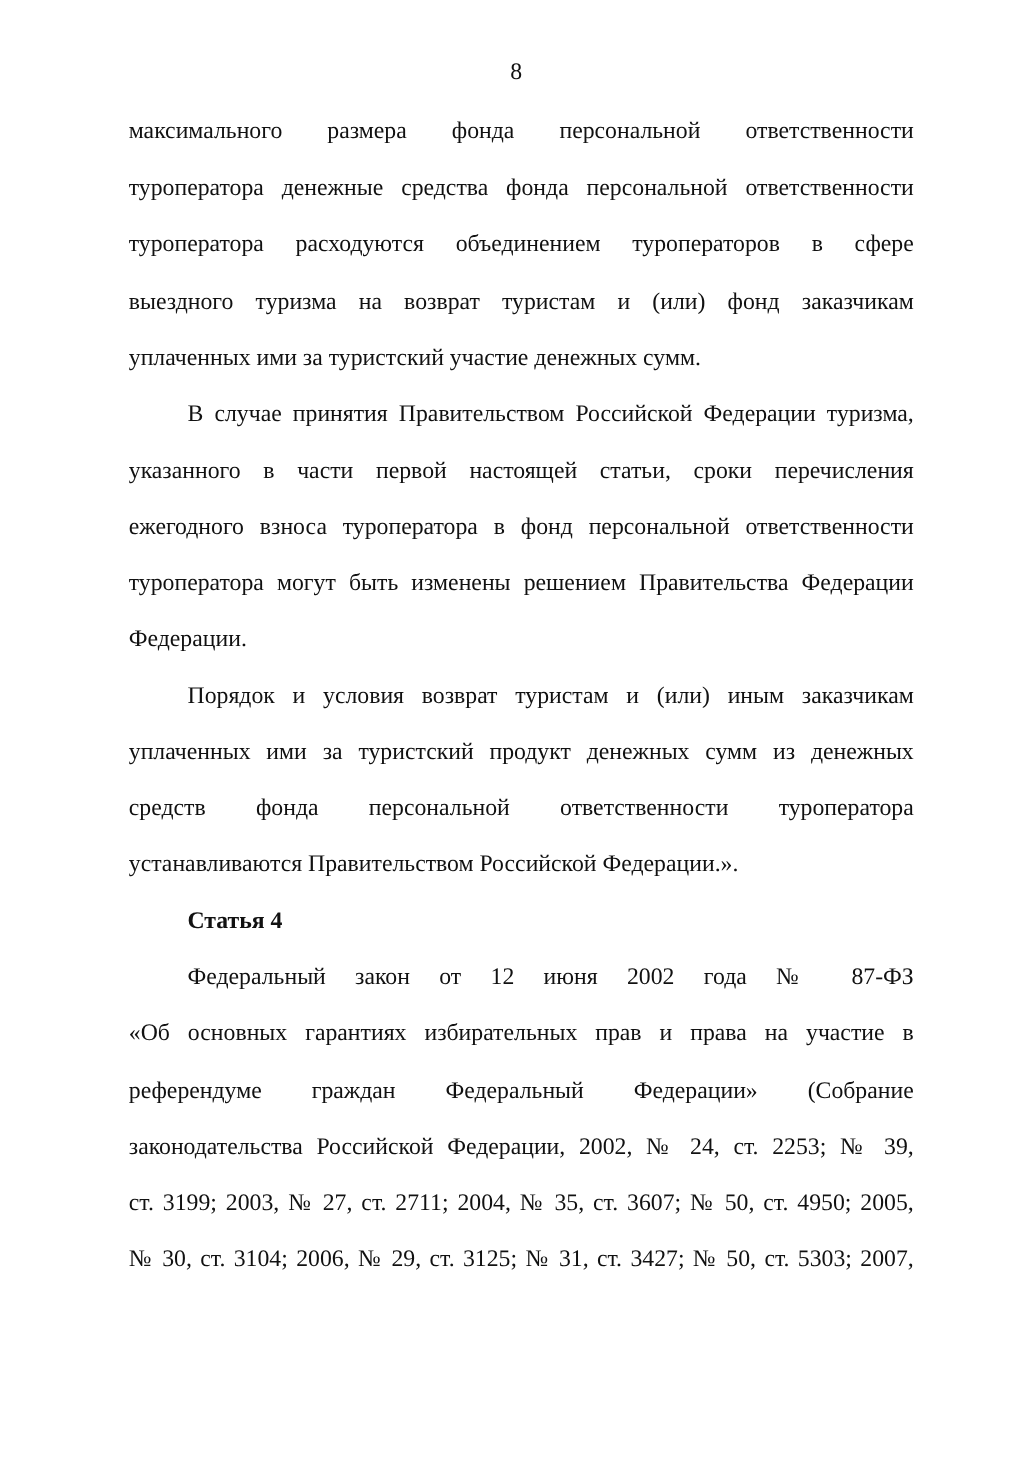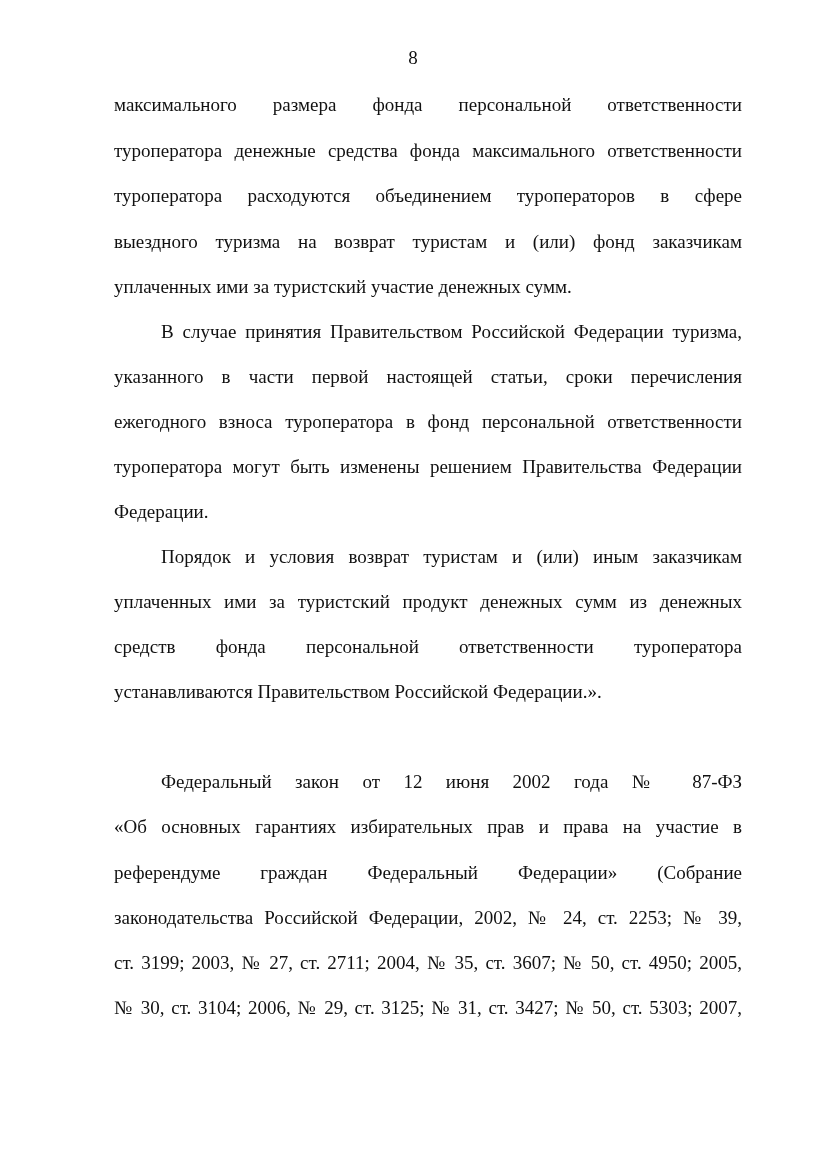--- a/index.html
+++ b/index.html
@@ -9,57 +9,58 @@
       background: #ffffff; color: #111111;
       font-family: "Liberation Serif", serif;
     }
     .page-number {
       position: absolute; left: 0; width: 826px; top: 46px;
       text-align: center; font-size: 19px; line-height: 24px;
     }
     .line {
       position: absolute; left: 103px; width: 628px;
       font-size: 19px; line-height: 24px; height: 24px;
-      white-space: nowrap; overflow: visible; margin-left: 11px;
+      white-space: nowrap; overflow: visible;
     }
     .line.just {
       text-align: justify; text-align-last: justify;
     }
     .line.indent { left: 150px; width: 581px; }
     .line.bold { font-weight: bold; }
   </style>
 </head>
 <body>
 
 <div class="page">
   <div class="page-number">8</div>
 
   <div>
     <div class="line just" style="top:93px">максимального размера фонда персональной ответственности</div>
-    <div class="line just" style="top:139px">туроператора денежные средства фонда максимального ответственности</div>
+    <div class="line just" style="top:139px">туроператора денежные средства фонда персональной ответственности</div>
     <div class="line just" style="top:184px">туроператора расходуются объединением туроператоров в сфере</div>
     <div class="line just" style="top:230px">выездного туризма на возврат туристам и (или) фонд заказчикам</div>
     <div class="line" style="top:275px">уплаченных ими за туристский участие денежных сумм.</div>
   </div>
 
   <div>
     <div class="line just indent" style="top:320px">В случае принятия Правительством Российской Федерации туризма,</div>
     <div class="line just" style="top:365px">указанного в части первой настоящей статьи, сроки перечисления</div>
     <div class="line just" style="top:410px">ежегодного взноса туроператора в фонд персональной ответственности</div>
     <div class="line just" style="top:455px">туроператора могут быть изменены решением Правительства Федерации</div>
     <div class="line" style="top:500px">Федерации.</div>
   </div>
 
   <div>
     <div class="line just indent" style="top:545px">Порядок и условия возврат туристам и (или) иным заказчикам</div>
     <div class="line just" style="top:590px">уплаченных ими за туристский продукт денежных сумм из денежных</div>
     <div class="line just" style="top:635px">средств фонда персональной ответственности туроператора</div>
     <div class="line" style="top:680px">устанавливаются Правительством Российской Федерации.».</div>
   </div>
 
+  <div class="line indent bold" style="top:725px">Статья 4</div>
 
   <div>
     <div class="line just indent" style="top:770px">Федеральный закон от 12 июня 2002 года № 87-ФЗ</div>
     <div class="line just" style="top:815px">«Об основных гарантиях избирательных прав и права на участие в</div>
     <div class="line just" style="top:861px">референдуме граждан Федеральный Федерации» (Собрание</div>
     <div class="line just" style="top:906px">законодательства Российской Федерации, 2002, № 24, ст. 2253; № 39,</div>
     <div class="line just" style="top:951px">ст. 3199; 2003, № 27, ст. 2711; 2004, № 35, ст. 3607; № 50, ст. 4950; 2005,</div>
     <div class="line just" style="top:996px">№ 30, ст. 3104; 2006, № 29, ст. 3125; № 31, ст. 3427; № 50, ст. 5303; 2007,</div>
   </div>
 </div>

